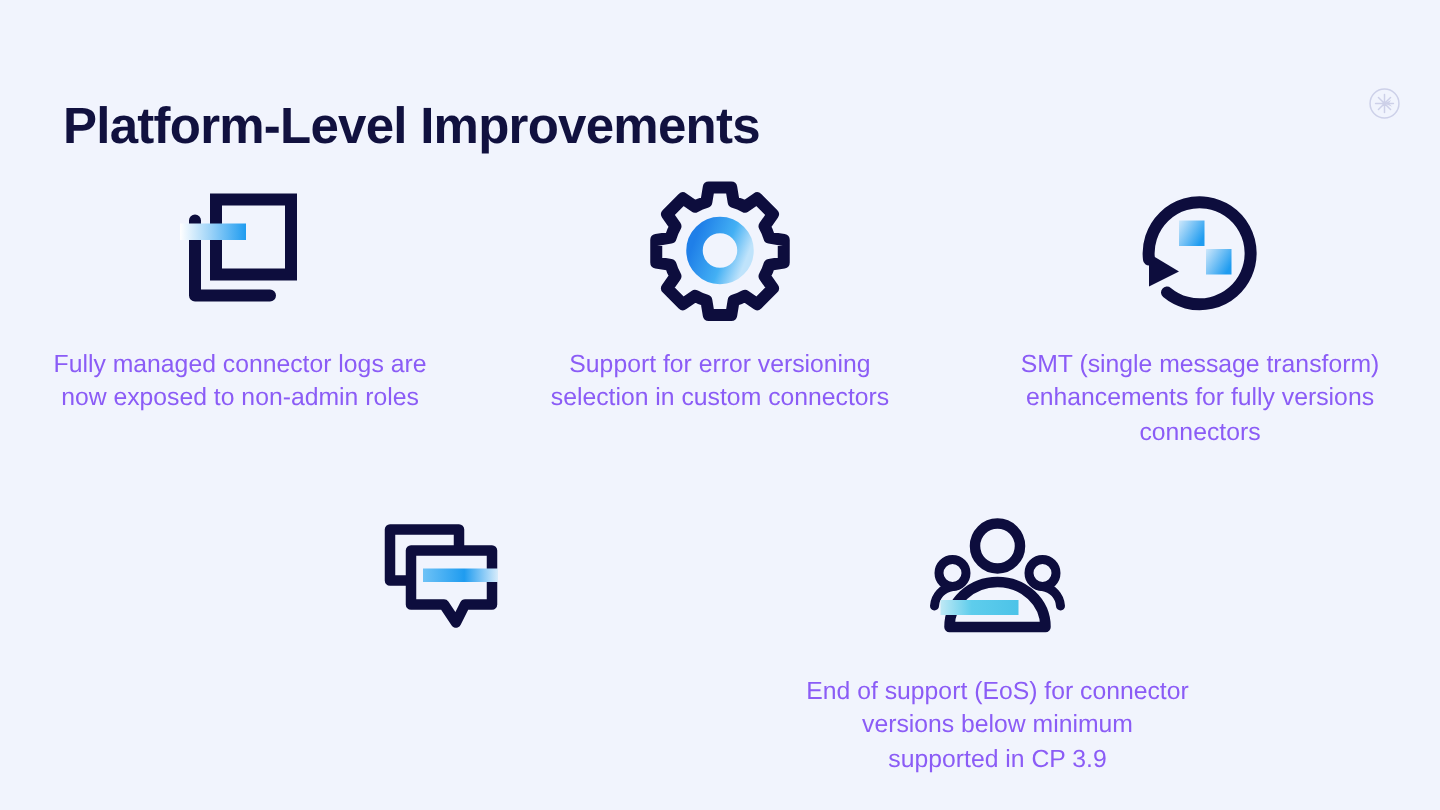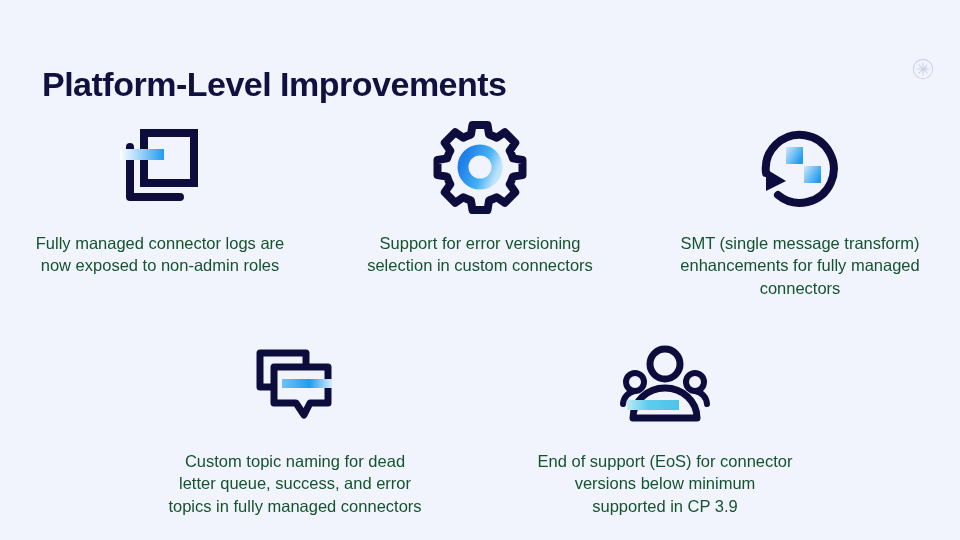--- a/index.html
+++ b/index.html
@@ -60,21 +60,21 @@
     height: 98px;
     display: flex;
     align-items: center;
     justify-content: center;
   }
   .caption {
     margin-top: 16px;
     font-size: 16.5px;
     line-height: 1.35;
     text-align: center;
-    color: #14532d;
+    color: #8b5cf6;
     max-width: 255px;
     font-weight: normal;
   }
   .cap-wide { max-width: 252px; }
 </style>
 </head>
 <body>
 
 <div class="slide">
 
@@ -142,21 +142,21 @@
               <stop offset="0%" stop-color="#cfe8fb"></stop>
               <stop offset="100%" stop-color="#1f9cf0"></stop>
             </linearGradient>
           </defs>
           <path d="M14 54 A34 34 0 1 1 26 76" fill="none" stroke="#0d0d3d" stroke-width="8" stroke-linecap="round"></path>
           <path d="M14 72 L14 50 L34 62 Z" fill="#0d0d3d"></path>
           <rect x="34" y="28" width="17" height="17" fill="url(#g3)"></rect>
           <rect x="52" y="47" width="17" height="17" fill="url(#g4)"></rect>
         </svg>
       </div>
-      <div class="caption cap-wide">SMT (single message transform) enhancements for fully managed connectors</div>
+      <div class="caption cap-wide">SMT (single message transform) enhancements for fully versions connectors</div>
     </div>
 
   </div>
 
   <div class="grid-row row-bottom">
 
     <div class="cell">
       <div class="icon-wrap">
         <svg width="90" height="85" viewBox="0 0 90 85">
           <defs>
@@ -164,21 +164,20 @@
               <stop offset="0%" stop-color="#6ec2f6"></stop>
               <stop offset="55%" stop-color="#1f9cf0"></stop>
               <stop offset="100%" stop-color="#d8ecfb"></stop>
             </linearGradient>
           </defs>
           <path d="M10 10 h46 v12 M10 10 v34 h14" fill="none" stroke="#0d0d3d" stroke-width="7" stroke-linejoin="round" stroke-linecap="round"></path>
           <path d="M24 24 h54 v36 h-18 l-6 12 l-8 -12 h-22 z" fill="#f1f4fd" stroke="#0d0d3d" stroke-width="7" stroke-linejoin="round"></path>
           <rect x="32" y="36" width="50" height="9" fill="url(#g5)"></rect>
         </svg>
       </div>
-      <div class="caption">Custom topic naming for dead letter queue, success, and error topics in fully managed connectors</div>
     </div>
 
     <div class="cell">
       <div class="icon-wrap">
         <svg width="92" height="86" viewBox="0 0 92 86">
           <defs>
             <linearGradient id="g6" x1="0" y1="0" x2="1" y2="0">
               <stop offset="0%" stop-color="#bfe9f5"></stop>
               <stop offset="40%" stop-color="#5ecdec"></stop>
               <stop offset="100%" stop-color="#4cc3e8"></stop>

